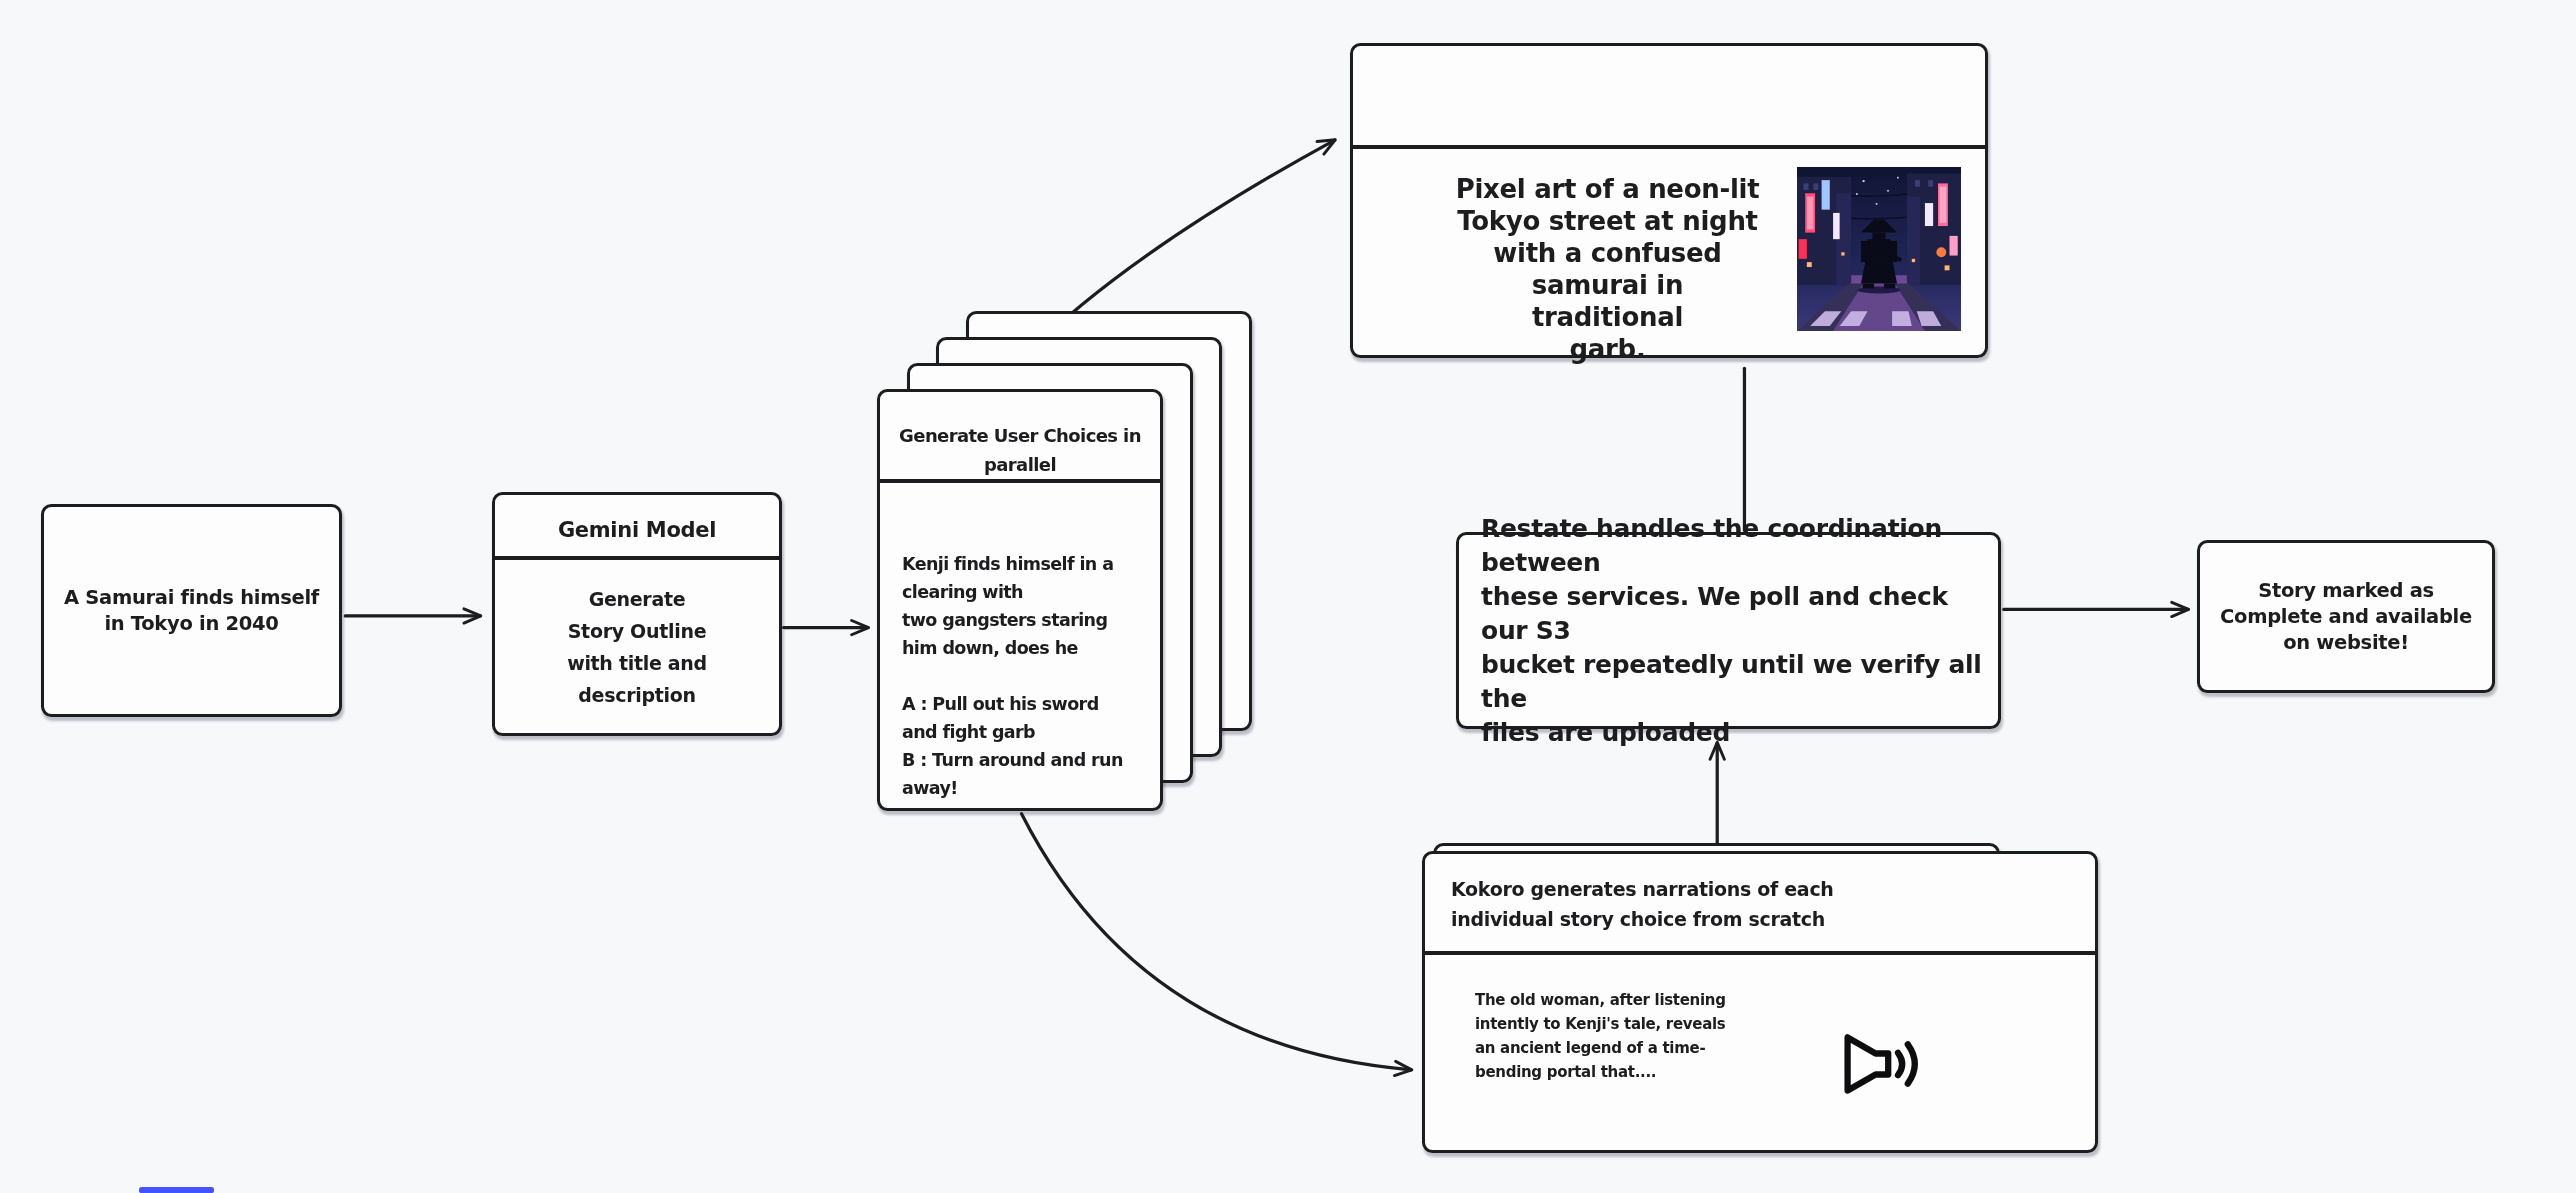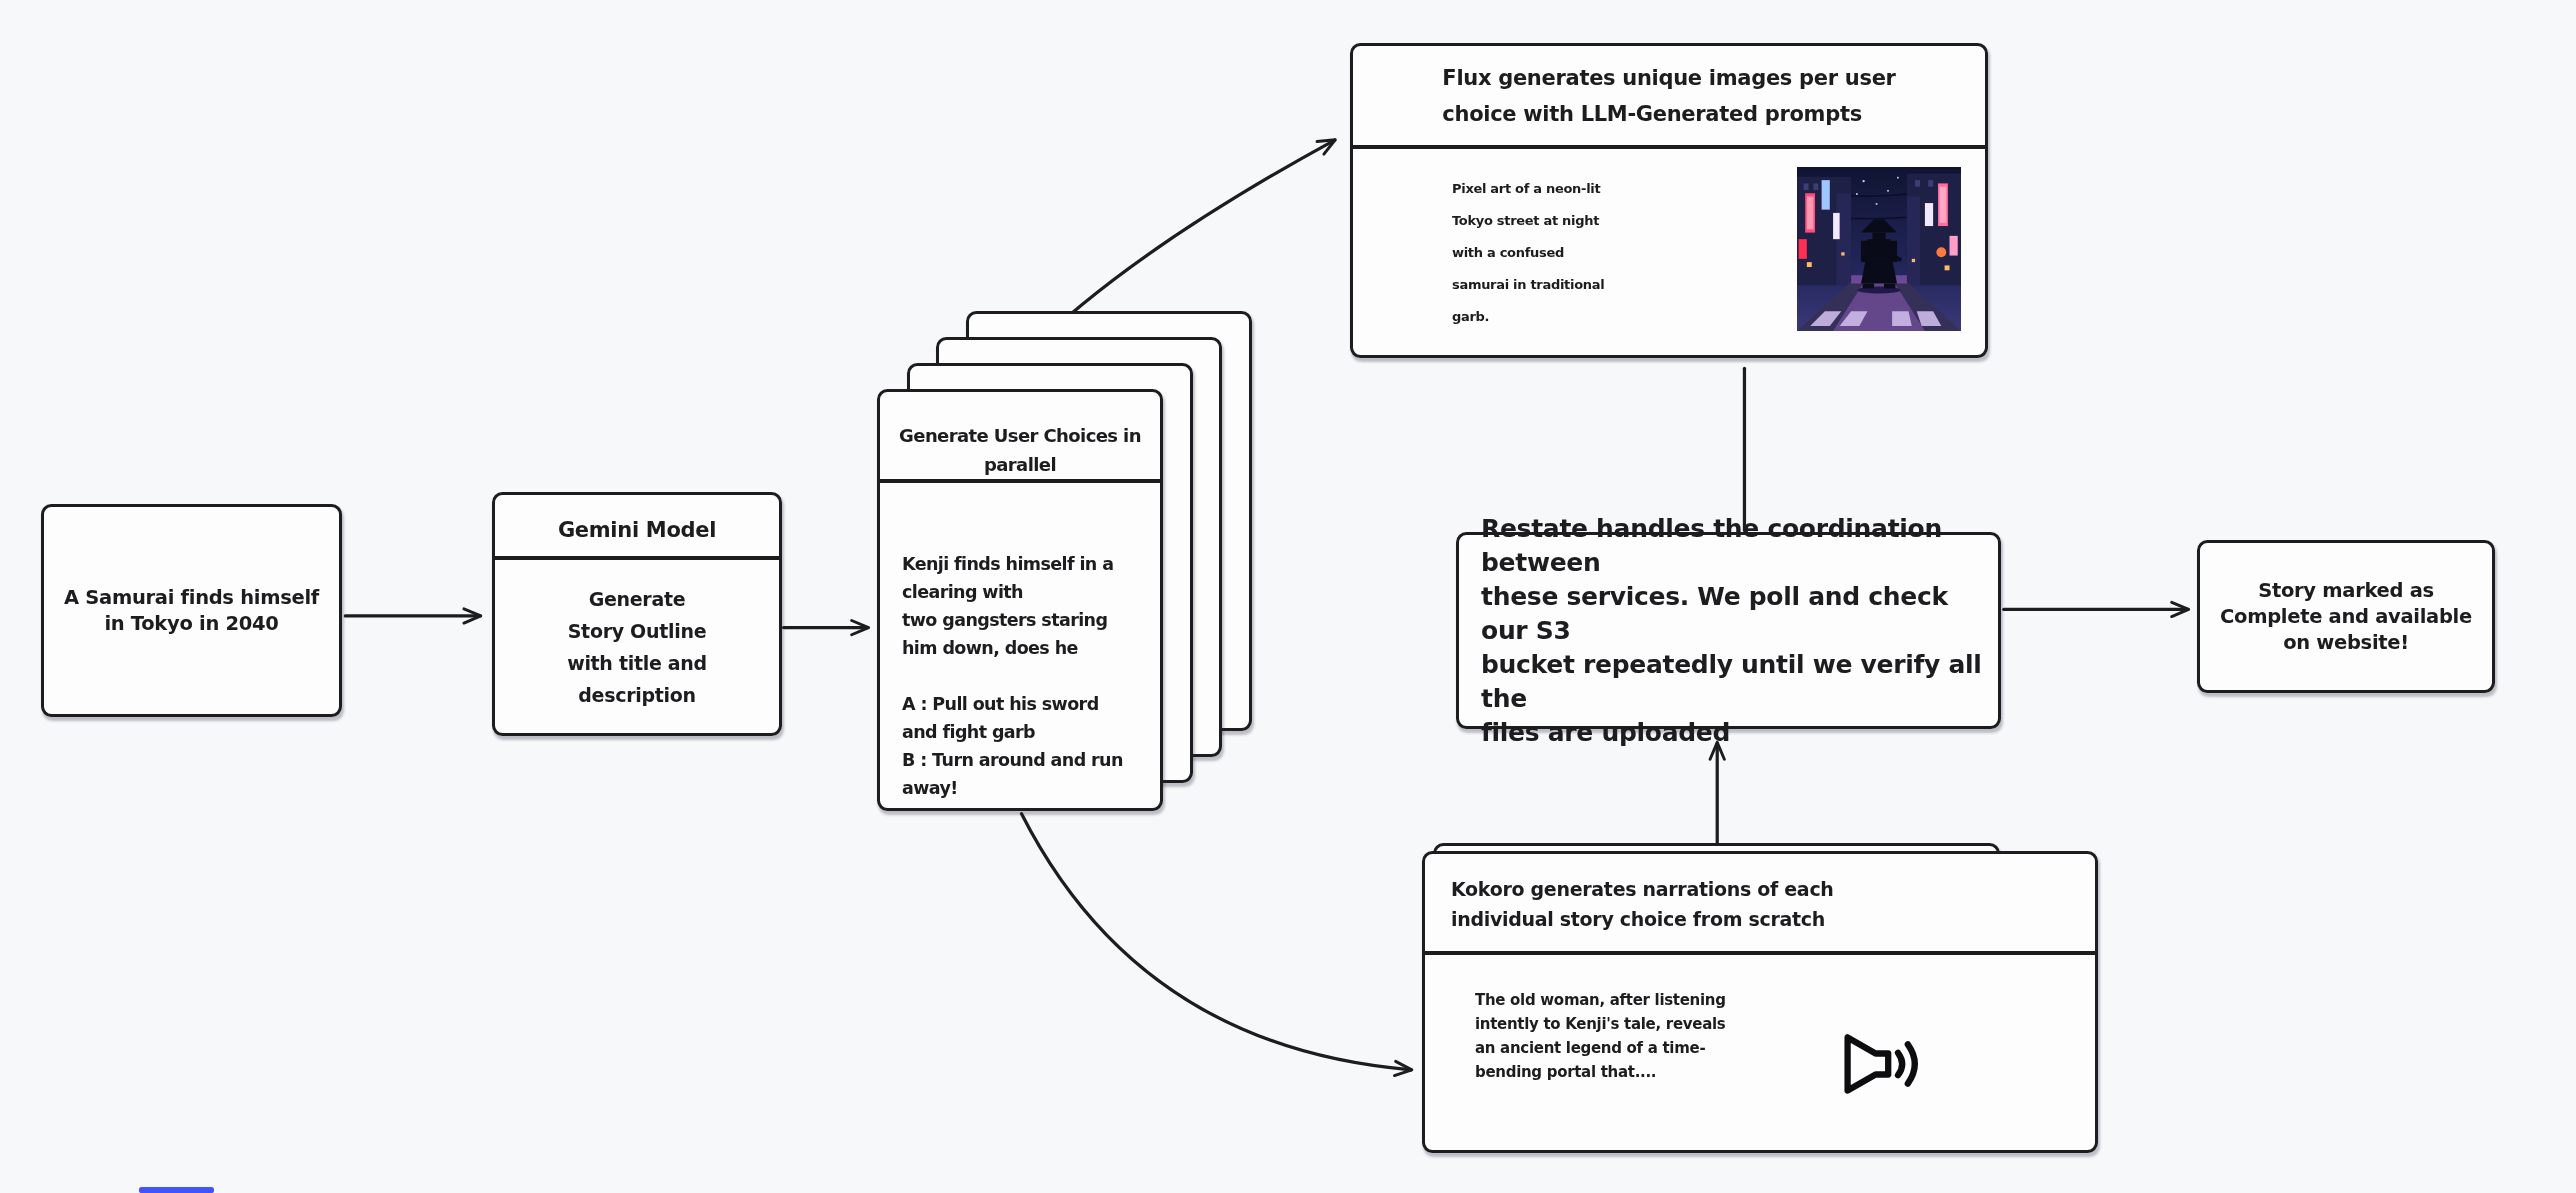--- a/index.html
+++ b/index.html
@@ -16,21 +16,21 @@
   .center{display:flex;align-items:center;justify-content:center;text-align:center;}
   .divider{position:absolute;left:-0.6px;right:-0.6px;height:3.9px;background:#1d1d1f;}
   .hdr{position:absolute;left:0;right:0;top:0;}
   .abs{position:absolute;}
   
   .t30{font-size:19.5px;line-height:26px;}
   .t32{font-size:21px;line-height:36px;}
   .t29{font-size:19px;line-height:32px;}
   .t27{font-size:17.5px;line-height:28px;letter-spacing:-0.6px;}
   .t27b{font-size:18px;line-height:29px;letter-spacing:-0.6px;margin-top:28px;}
-  .fluxbody{font-size:13px;line-height:32px;}
+  .fluxbody{font-size:26px;line-height:32px;text-align:center;}
   .kokorohdr{font-size:19px;line-height:30.5px;}
   .kokorobody{font-size:15px;line-height:24px;margin-left:16px;}
   .restatetxt{font-size:25px;line-height:34px;}
   svg.overlay{position:absolute;left:0;top:0;pointer-events:none;}
   .artifact{position:absolute;border-radius:2.6px;}
 </style>
 </head>
 <body>
 
 <div id="canvas">
@@ -85,24 +85,20 @@
 two gangsters staring
 him down, does he
 
 A : Pull out his sword
 and fight garb
 B : Turn around and run
 away!</div>
   </div>
 
   <div class="box" style="left:1350px;top:43px;width:638px;height:315px;">
-    <div class="hdr center" style="height:99px;">
-      <div class="txt t32" style="text-align:left;">Flux generates unique images per user
-choice with LLM-Generated prompts</div>
-    </div>
     <div class="divider" style="top:99px;"></div>
     <div class="abs txt fluxbody" style="left:99px;top:127px;width:311px;">Pixel art of a neon-lit
 Tokyo street at night
 with a confused
 samurai in traditional
 garb.</div>
 
     <svg class="abs" style="left:444px;top:121px;" width="164" height="164" viewBox="0 0 100 100" role="img">
       <defs>
         <linearGradient id="sky" x1="0" y1="0" x2="0" y2="1">

